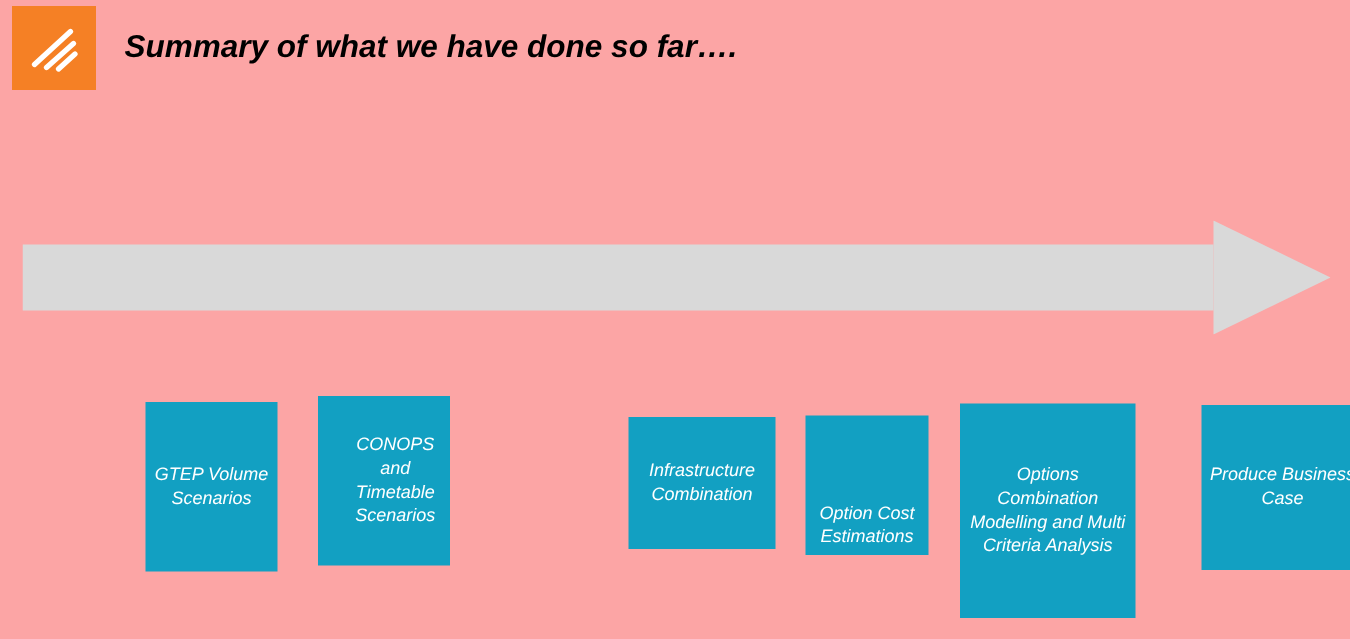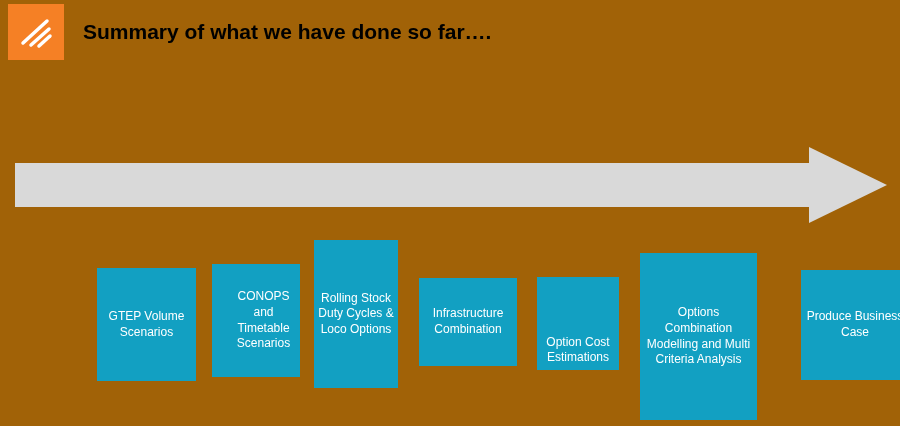--- a/index.html
+++ b/index.html
@@ -3,22 +3,23 @@
 <meta charset="utf-8">
 <style>
   * { margin: 0; padding: 0; box-sizing: border-box; }
   html, body { background: #ffffff; }
   body { font-family: "Liberation Sans", sans-serif; }
 
   .slide {
     position: relative;
     width: 900px;
     height: 426px;
-    background: #a16207;
+    background: #fca5a5;
     overflow: hidden;
+    font-style: italic;
   }
 
   
   .logo {
     position: absolute;
     left: 8px;
     top: 4px;
     width: 56px;
     height: 56px;
     background: var(--logo-background, #F58025);
@@ -55,26 +56,26 @@
     color: var(--step-text, #ffffff);
     display: flex;
     align-items: center;
     justify-content: center;
     text-align: center;
     font-size: 12px;
     line-height: 1.3;
     padding: 4px;
   }
   .step-1 { left: 10px;  top: 268px; width: 77px;  height: 130px; }
-  .step-2 { left: 97px;  top: 268px; width: 99px;  height: 113px; }
+  .step-2 { left: 97px;  top: 268px; width: 88px;  height: 113px; }
   .step-3 { left: 212px; top: 264px; width: 88px;  height: 113px; padding-left: 19px; }
   .step-4 { left: 314px; top: 240px; width: 84px;  height: 148px; }
   .step-5 { left: 419px; top: 278px; width: 98px;  height: 88px;  }
   .step-6 { left: 537px; top: 277px; width: 82px;  height: 93px; align-items: flex-end;  }
-  .step-7 { left: 640px; top: 253px; width: 117px; height: 167px; justify-content: center; }
+  .step-7 { left: 640px; top: 269px; width: 117px; height: 143px; justify-content: center; }
   .step-8 { left: 784px; top: 270px; width: 108px; height: 110px; margin-left: 17px; }
 </style>
 </head>
 <body>
 
 <div class="slide">
 
   <div class="logo">
     <span>
       <svg width="40" height="40" viewBox="0 0 40 40" aria-hidden="true">
@@ -98,23 +99,20 @@
 
 
   <div class="step step-2">
     <span>GTEP Volume Scenarios</span>
   </div>
 
   <div class="step step-3">
     <span>CONOPS and Timetable Scenarios</span>
   </div>
 
-  <div class="step step-4">
-    <span>Rolling Stock Duty Cycles &amp; Loco Options</span>
-  </div>
 
   <div class="step step-5">
     <span>Infrastructure Combination</span>
   </div>
 
   <div class="step step-6">
     <span>Option Cost Estimations</span>
   </div>
 
   <div class="step step-7">

